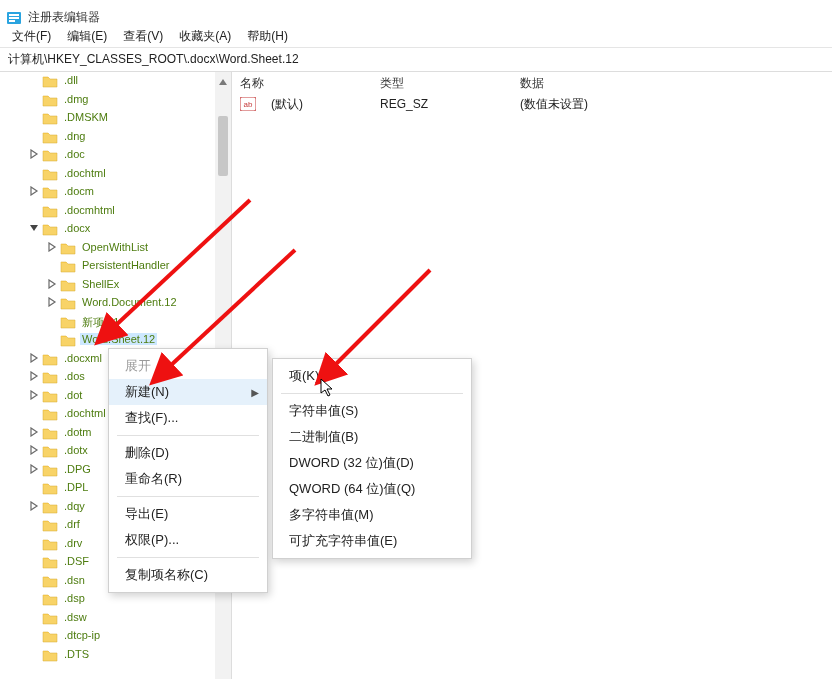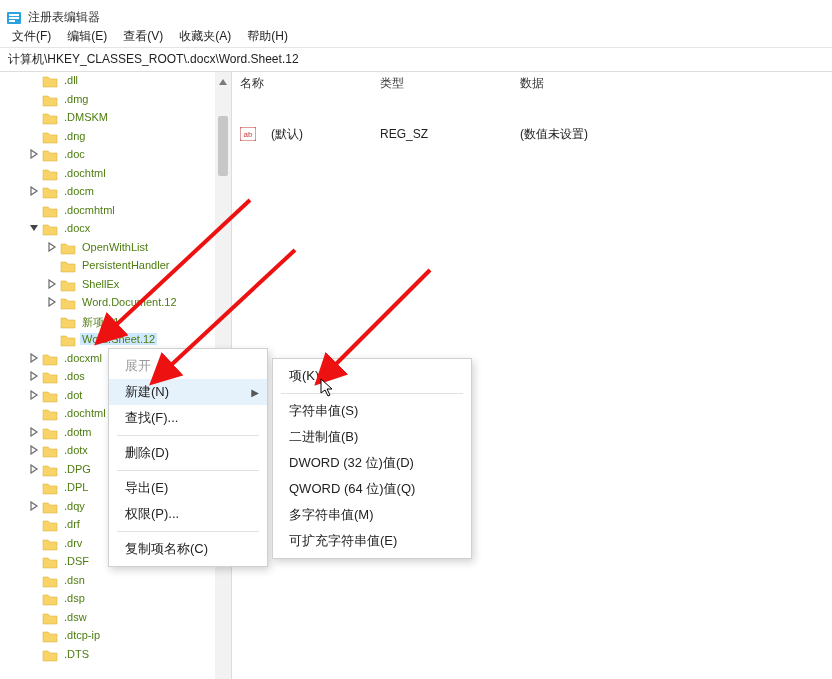--- a/index.html
+++ b/index.html
@@ -32,21 +32,21 @@
   .node .twisty.empty { visibility: hidden; }
   .node .folder { width: 16px; height: 14px; margin-right: 4px; display: inline-flex; }
   .node .label { padding: 0 2px; }
   .node.selected .label { background: #cde8ff; }
 
   
   .ind1 { padding-left: 28px; }
   .ind2 { padding-left: 46px; }
 
   
-  .list { flex: 1; display: flex; flex-direction: column; gap: 30px; }
+  .list { flex: 1; display: flex; flex-direction: column; }
   .list .cols { display: flex; height: 22px; align-items: center; font-size: 12px; color: #333; }
   .list .cols > div { padding: 0 8px; }
   .list .cols .c-name { width: 140px; }
   .list .cols .c-type { width: 140px; }
   .list .cols .c-data { flex: 1; }
   .list .row { display: flex; height: 20px; align-items: center; font-size: 12px; }
   .list .row > div { padding: 0 8px; }
   .list .row .c-name { width: 140px; display: flex; align-items: center; gap: 4px; }
   .list .row .c-type { width: 140px; }
   .list .row .c-data { flex: 1; }
@@ -504,20 +504,21 @@
 
 <div id="ctx1" class="cmenu">
   <div class="item disabled">展开</div>
   <div class="item hover">
     <span>新建(N)</span>
     <span class="arrow">▶</span>
   </div>
   <div class="item">查找(F)...</div>
   <div class="sep"></div>
   <div class="item">删除(D)</div>
+  <div class="item">重命名(R)</div>
   <div class="sep"></div>
   <div class="item">导出(E)</div>
   <div class="item">权限(P)...</div>
   <div class="sep"></div>
   <div class="item">复制项名称(C)</div>
 </div>
 
 <div id="ctx2" class="cmenu">
   <div class="item">项(K)</div>
   <div class="sep"></div>

